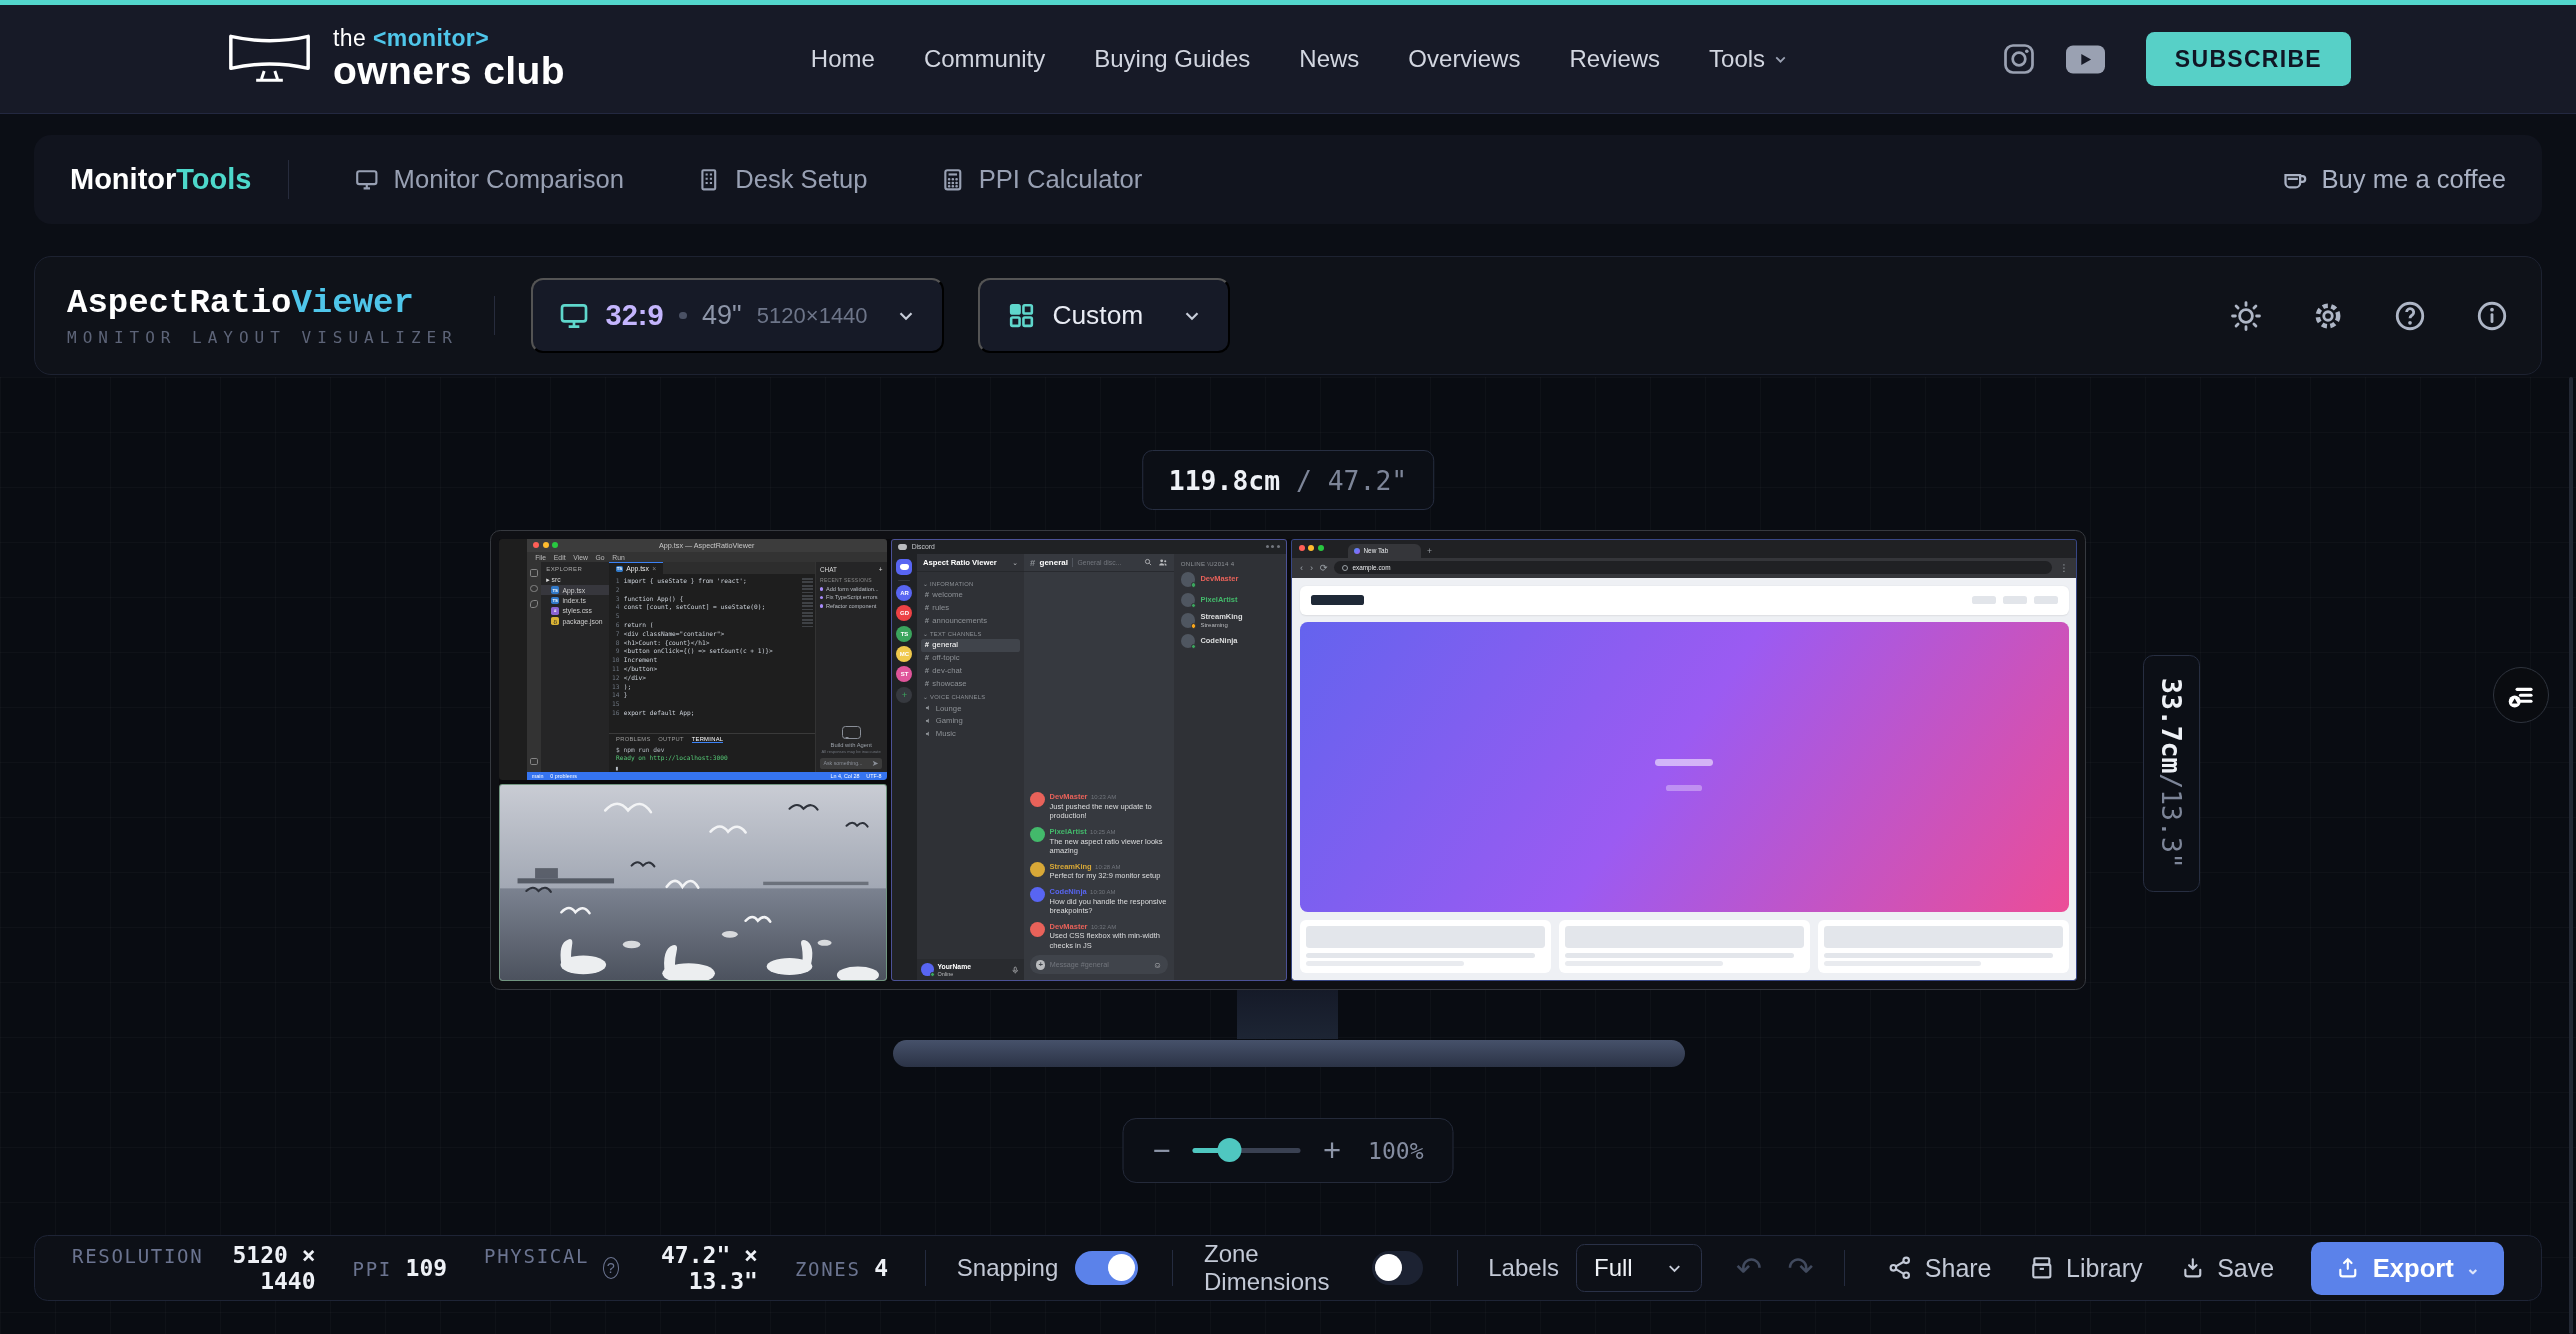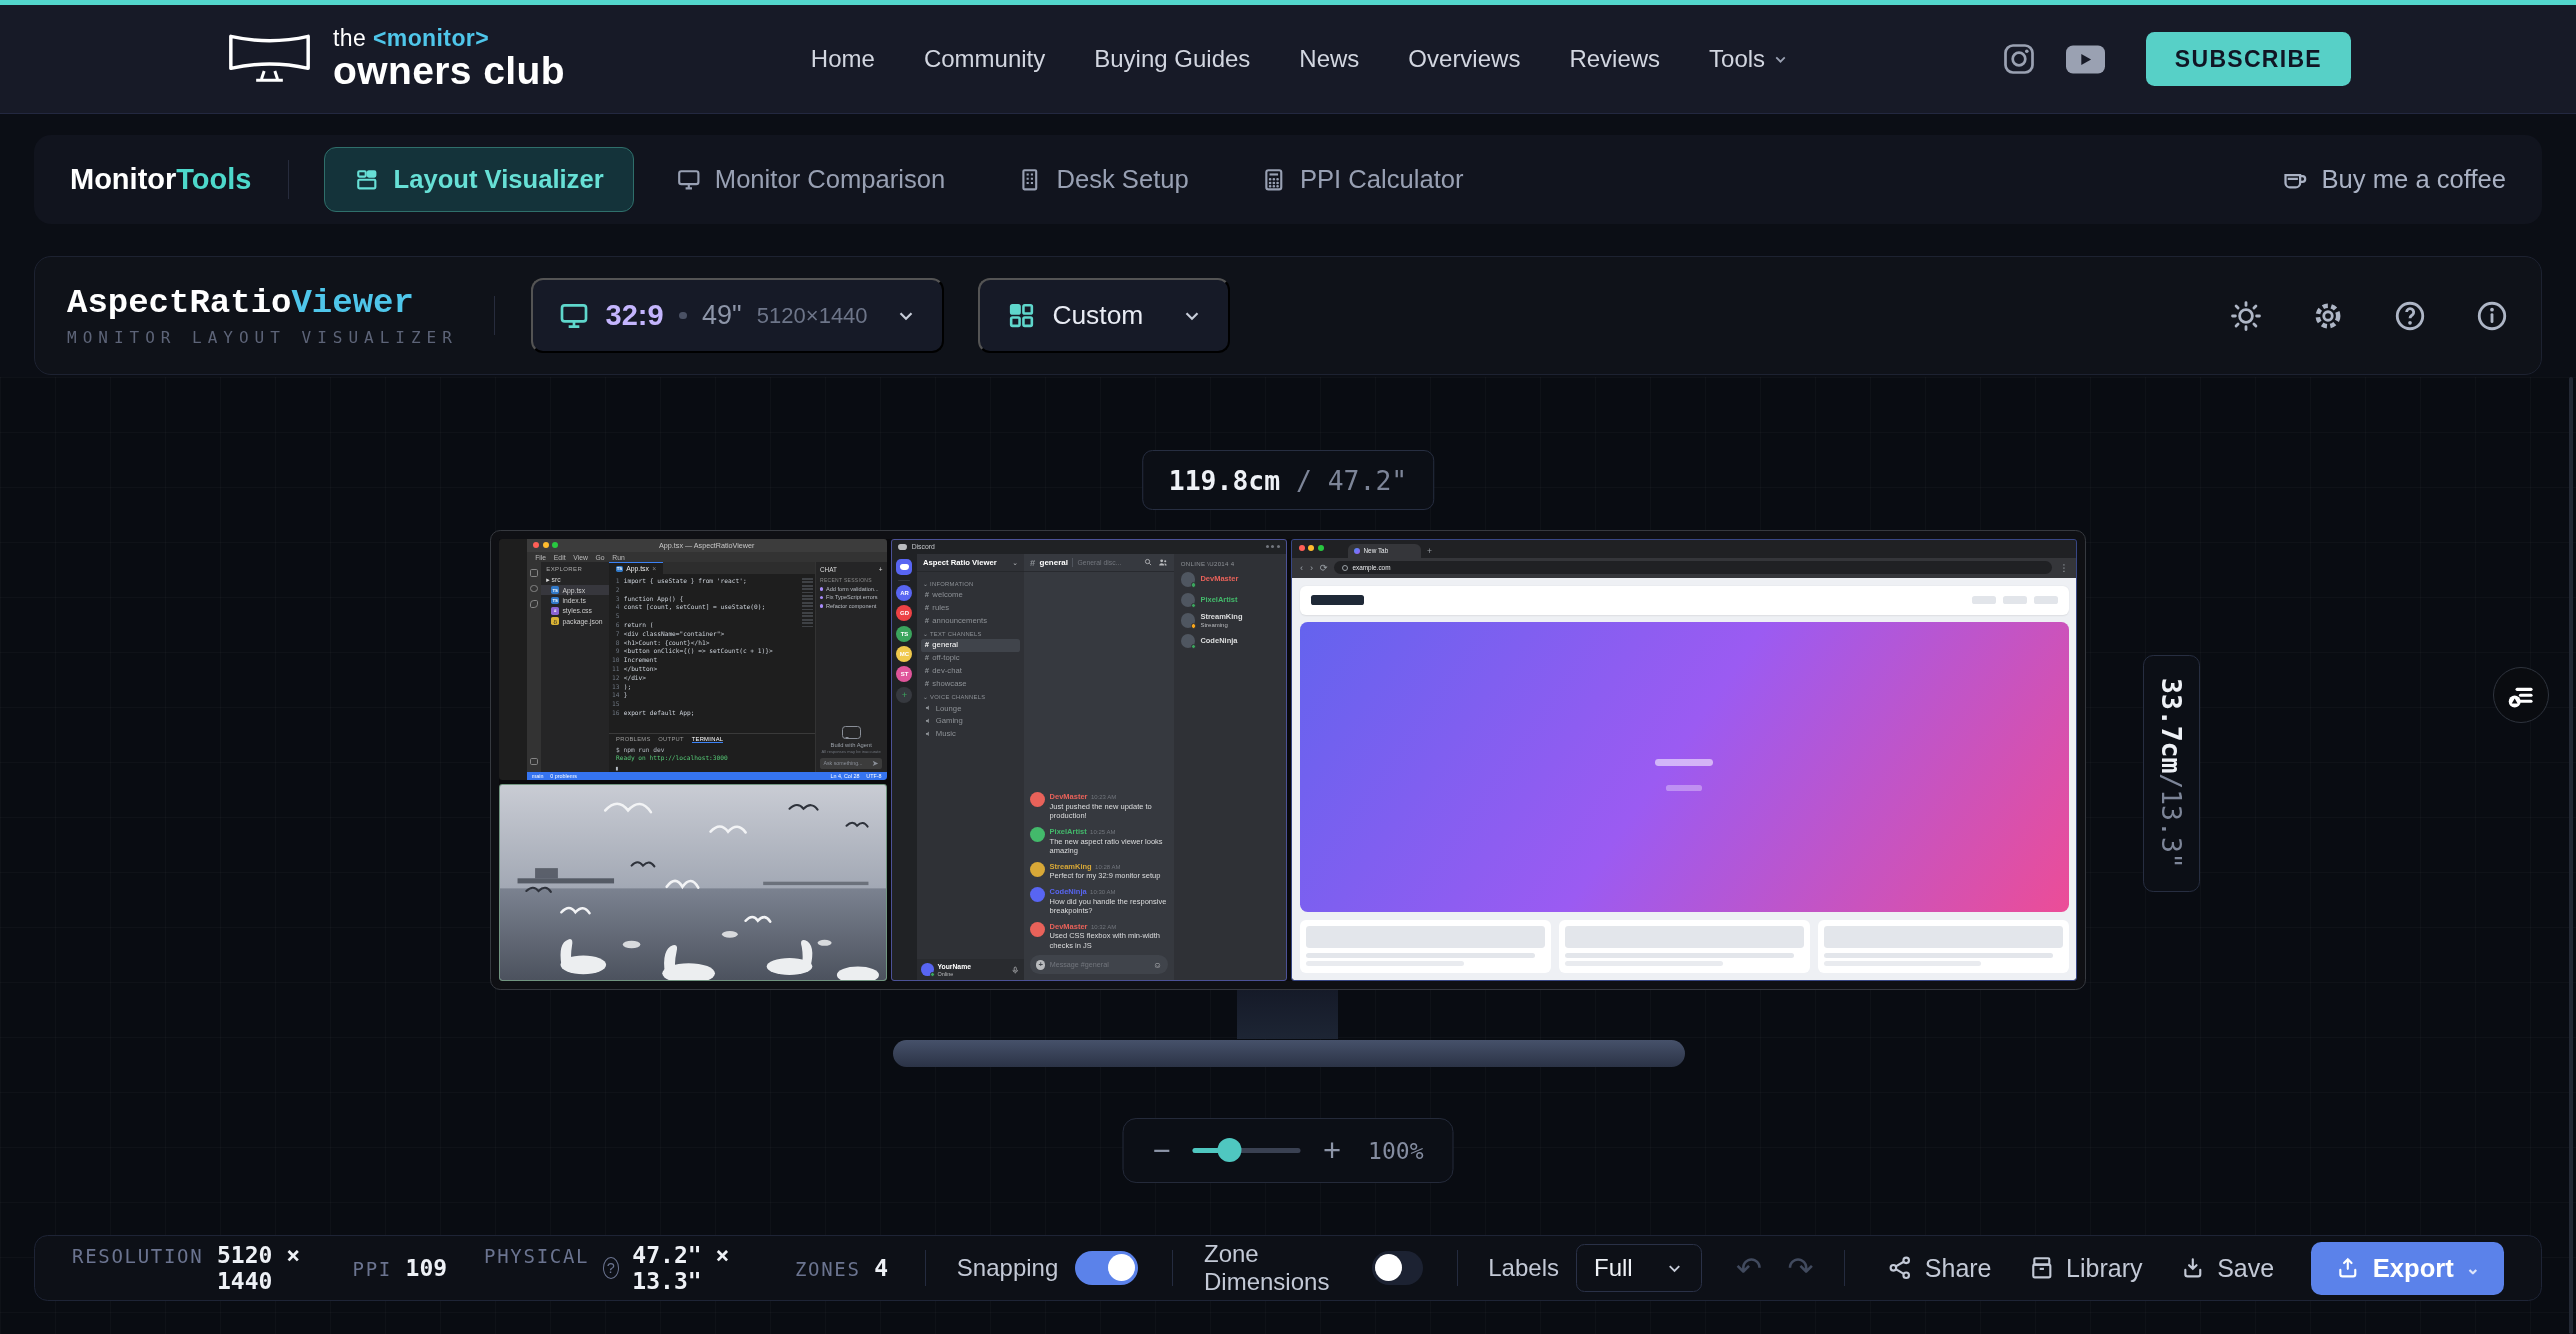--- a/index.html
+++ b/index.html
@@ -199,21 +199,21 @@
   .ztrack { position:relative; width:135px; height:4.3px; background:#3a4152; border-radius:2.6px; }
   .zfill { position:absolute; left:0; top:0; height:4.3px; width:38%; background:#4fc7c0; border-radius:2.6px; }
   .zknob { position:absolute; left:34%; top:50%; transform:translate(-50%,-50%); width:24px; height:24px; border-radius:50%; background:#4fc7c0; }
   .zval { font-size:23px; color:#858da1; margin-left:5.1px; }
   .vscroll { position:absolute; top:0; bottom:0; right:3.4px; width:3.4px; background:#232834; border-radius:1.7px; }
 
   
   .status-bar { position:absolute; top:1235px; left:34px; right:34px; height:66px; background:#0d1017; border:0.9px solid #1e2436; border-radius:13.6px; display:flex; align-items:center; padding:0 37px; }
   .stat { display:flex; align-items:baseline; gap:13.6px; margin-right:37px; }
   .stat .lb { font-family:"DejaVu Sans Mono",monospace; font-size:19px; letter-spacing:1.7px; color:#6b7490; }
-  .stat .vl { font-family:"DejaVu Sans Mono",monospace; font-size:23px; font-weight:bold; color:#eef1f6; }
+  .stat .vl { font-family:"DejaVu Sans Mono",monospace; font-size:23px; font-weight:bold; color:#eef1f6;text-align:right; }
   .qmark { width:22px; height:22px; border:1.7px solid #6b7490; border-radius:50%; color:#6b7490; font-size:14.5px; display:inline-flex; align-items:center; justify-content:center; align-self:center; }
   .sdiv { width:0.9px; height:36px; background:#242b3f; margin:0 31px 0 0; }
   .tgl-row { display:flex; align-items:center; gap:17px; margin-right:34px; }
   .tgl-row .lb { font-size:24px; color:#c3c9d6; }
   .toggle { width:63px; height:34px; border-radius:17px; position:relative; border:none; }
   .toggle.on { background:#5b82ea; }
   .toggle.off { background:#1c2232; }
   .toggle i { position:absolute; top:3.4px; width:27px; height:27px; border-radius:50%; background:#fff; }
   .toggle.on i { right:3.4px; } .toggle.off i { left:3.4px; }
   .labels-select { height:48px; min-width:126px; background:#0d1017; border:0.9px solid #2a3147; border-radius:8.5px; display:flex; align-items:center; justify-content:space-between; padding:0 17px; gap:22px; font-size:24px; color:#eef1f6; }
@@ -268,28 +268,20 @@
           <path d="M11 6l7 4-7 4z" fill="#171a27"></path>
         </svg>
     </button>
     <button class="sub-btn">SUBSCRIBE</button>
   </div>
 </header>
 
 <div class="tools-bar">
   <div class="brand-mt"><span>Monitor</span><span class="teal">Tools</span></div>
   <div class="vdiv"></div>
-  <button class="tool-tab active">
-    <svg class="ic" width="25.6" height="25.6" viewBox="0 0 24 24" fill="none" stroke="#67e0d6" stroke-width="2">
-        <rect x="4" y="4" width="7" height="5" rx="1"></rect>
-        <rect x="13" y="4" width="7" height="5" rx="1" fill="#67e0d6"></rect>
-        <rect x="4" y="12" width="16" height="8" rx="1"></rect>
-      </svg>
-    <span>Layout Visualizer</span>
-  </button>
   <button class="tool-tab">
     <svg class="ic" width="25.6" height="25.6" viewBox="0 0 24 24" fill="none" stroke="#98a0b3" stroke-width="2">
         <rect x="3" y="4" width="18" height="12" rx="2"></rect>
         <path d="M9 20h6M12 16v4"></path>
       </svg>
     <span>Monitor Comparison</span>
   </button>
   <button class="tool-tab">
     <svg class="ic" width="25.6" height="25.6" viewBox="0 0 24 24" fill="none" stroke="#98a0b3" stroke-width="2">
         <rect x="6" y="3" width="12" height="18" rx="1"></rect>

